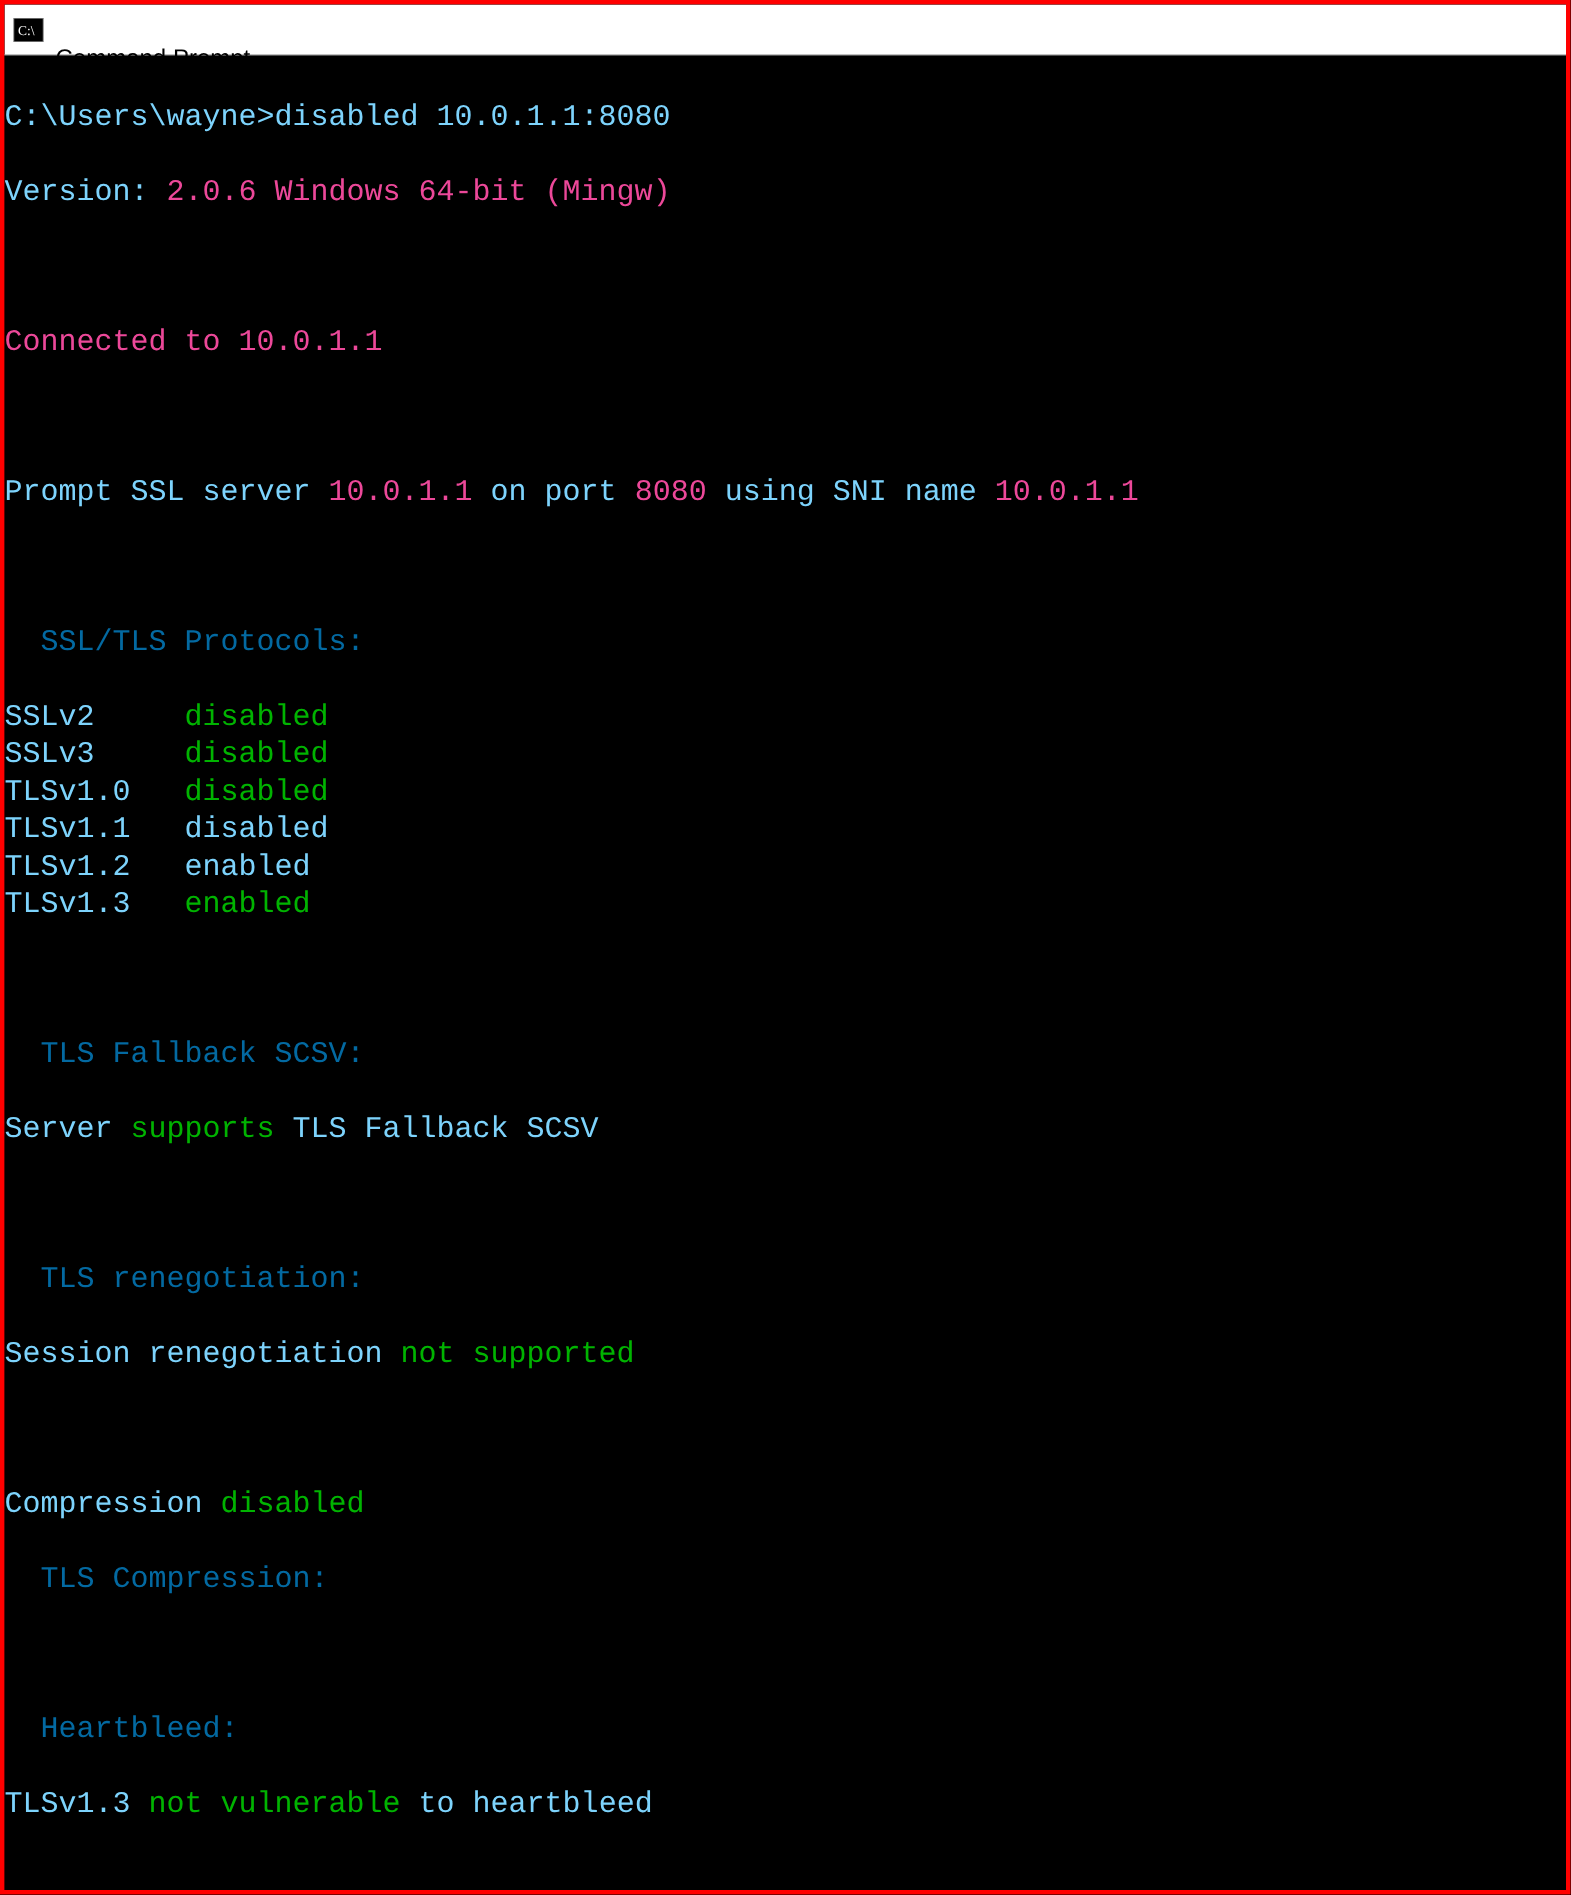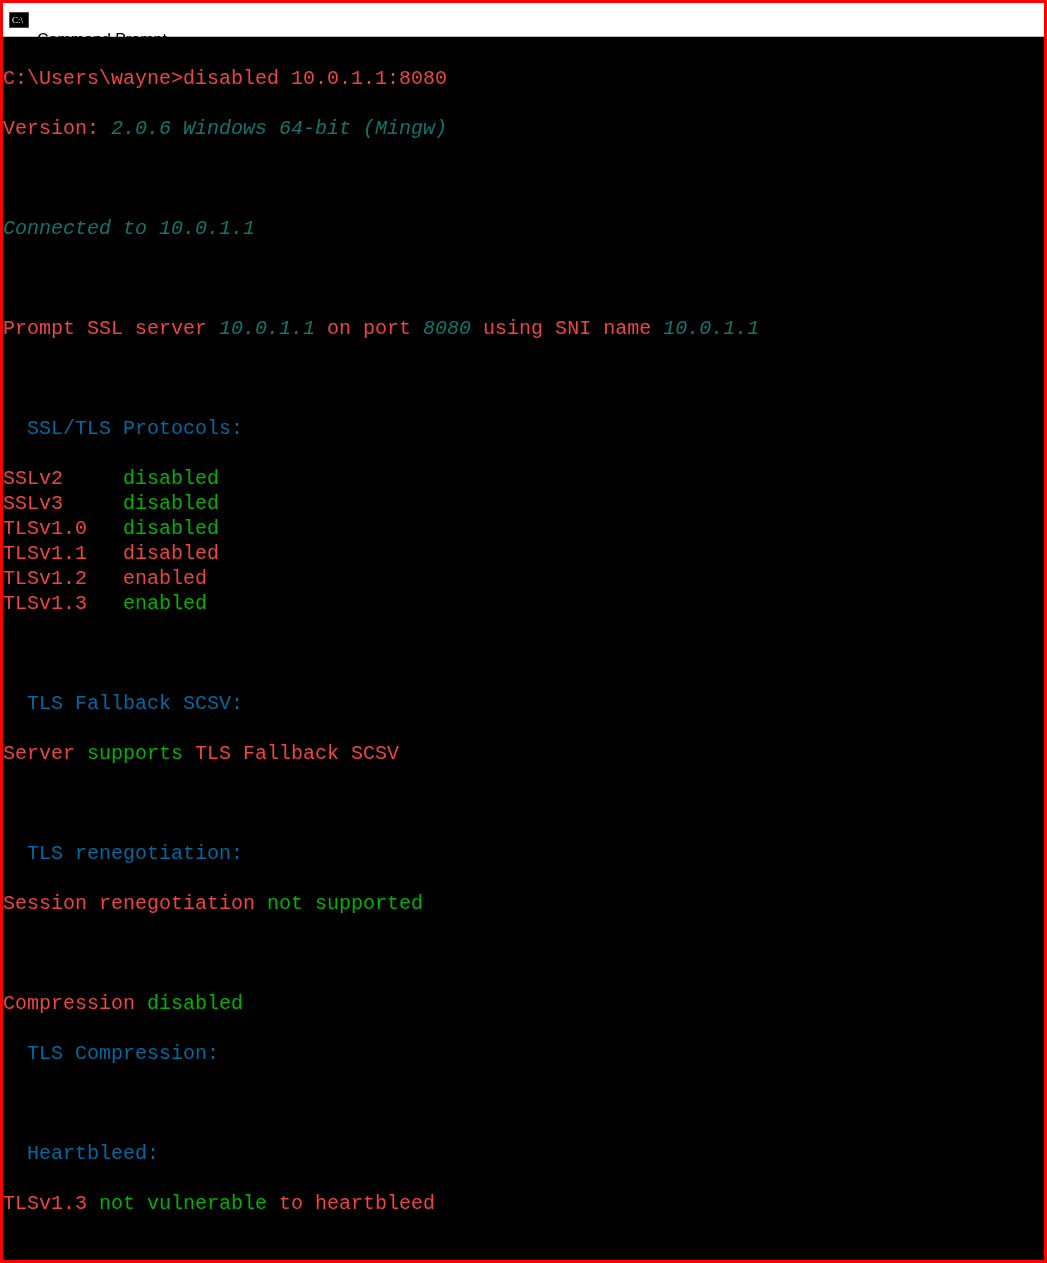--- a/index.html
+++ b/index.html
@@ -35,22 +35,22 @@
   .term {
     background: #000;
     color: #cccccc;
     padding: 4px 0 0 0;
     line-height: 1.25;
     white-space: pre;
     overflow: hidden;
     height: calc(100% - 34px);
   }
   .row { display: block; }
-  .grey { color: #ef4444; }
-  .lime { color: #0f766e; font-style: italic; }   
+  .grey { color: #7dd3fc; }
+  .lime { color: #ec4899; }   
   .green { color: #00b300; }  
   .cyan { color: #0369a1; }
 </style>
 </head>
 <body>
 
 <div class="titlebar">
   <span class="titlebar-icon">
     <svg width="20" height="16" viewBox="0 0 20 16">
       <rect x="0" y="0" width="20" height="16" fill="#000"></rect>

